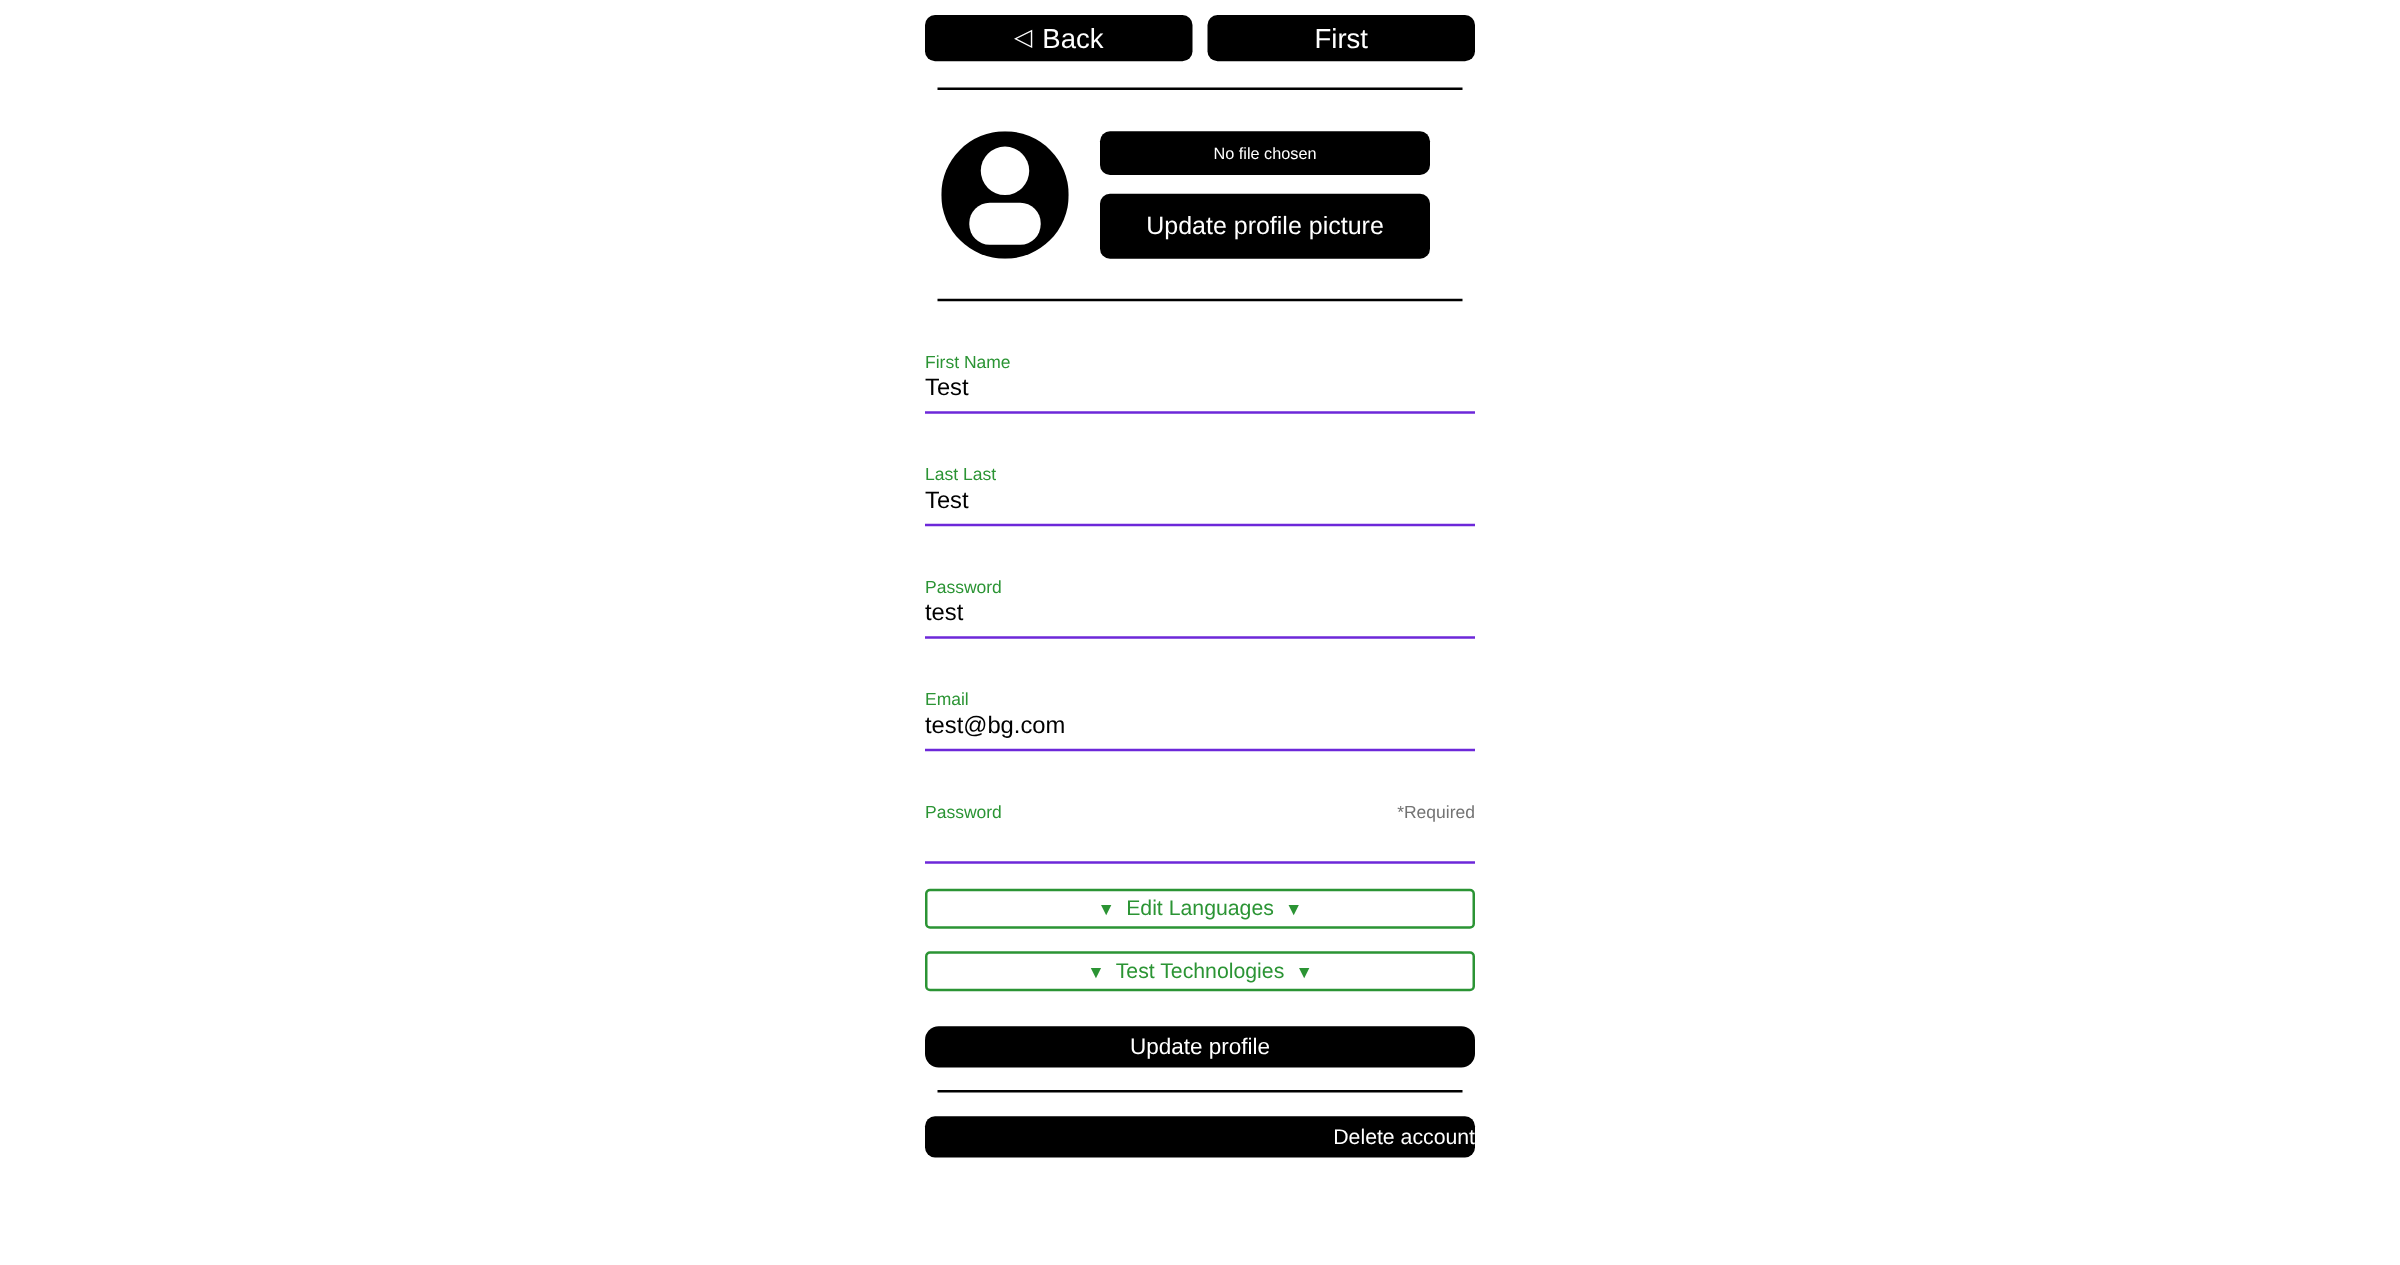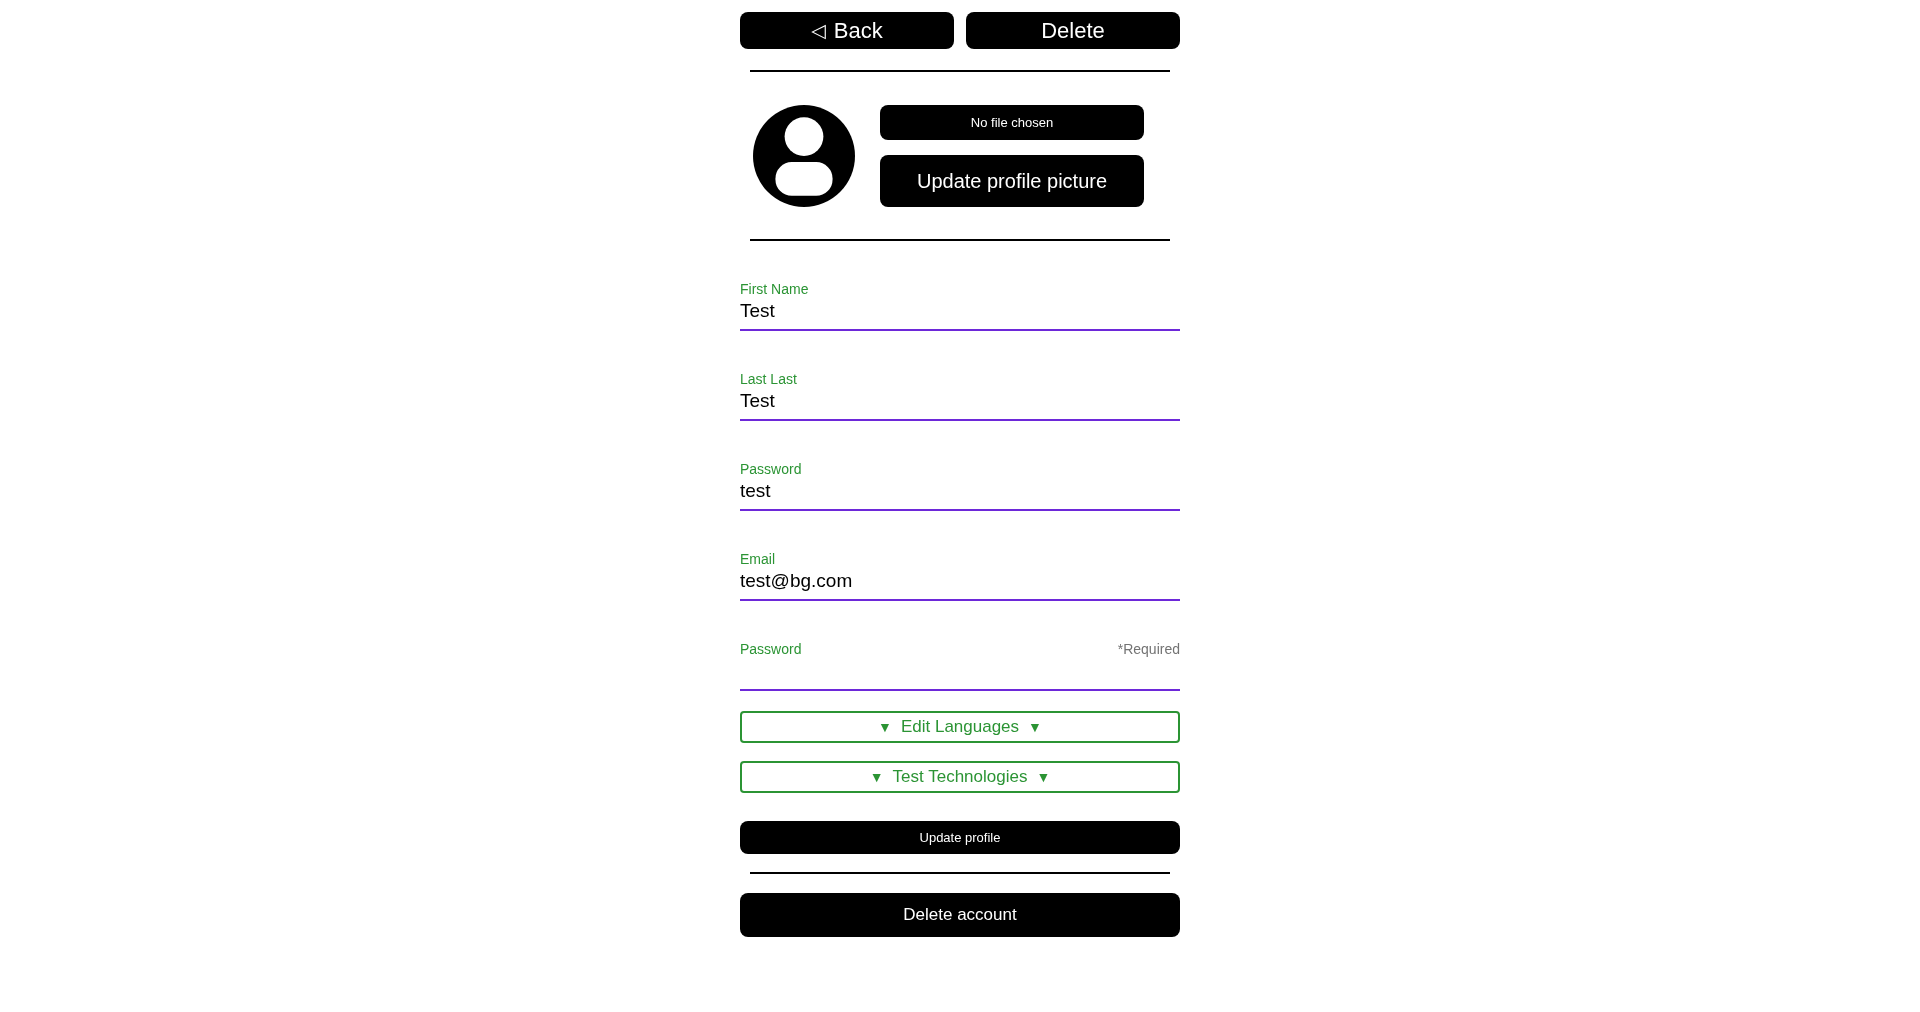--- a/index.html
+++ b/index.html
@@ -106,42 +106,44 @@
     justify-content: center;
     gap: 9px;
   }
   .btn-outline .tri { font-size: 14px; line-height: 1; }
   .edit-languages { margin-top: 20px; }
   .edit-technologies { margin-top: 18px; }
 
   .update-profile-btn {
     width: 100%;
     height: 33px;
-    font-size: 13px;
+    font-size: 18px;
     margin-top: 28px;
+    border-radius: 11px;
   }
   .delete-account-btn {
     width: 100%;
-    height: 44px;
+    height: 33px;
     font-size: 17px;
     margin-top: 19px;
+    justify-content: flex-end;
   }
 </style>
 </head>
 <body>
 
 <div class="container">
 
   <div class="top-buttons">
     <button class="btn-solid">
       <span class="back-tri">◁</span>
       <span>Back</span>
     </button>
     <button class="btn-solid">
-      <span>Delete</span>
+      <span>First</span>
     </button>
   </div>
 
   <hr class="divider">
 
   <div class="avatar-row">
     <div class="avatar">
       <svg viewBox="0 0 100 100" aria-hidden="true">
         <circle cx="50" cy="50" r="50" fill="#000000"></circle>
         <circle cx="50" cy="31" r="19" fill="#ffffff"></circle>

